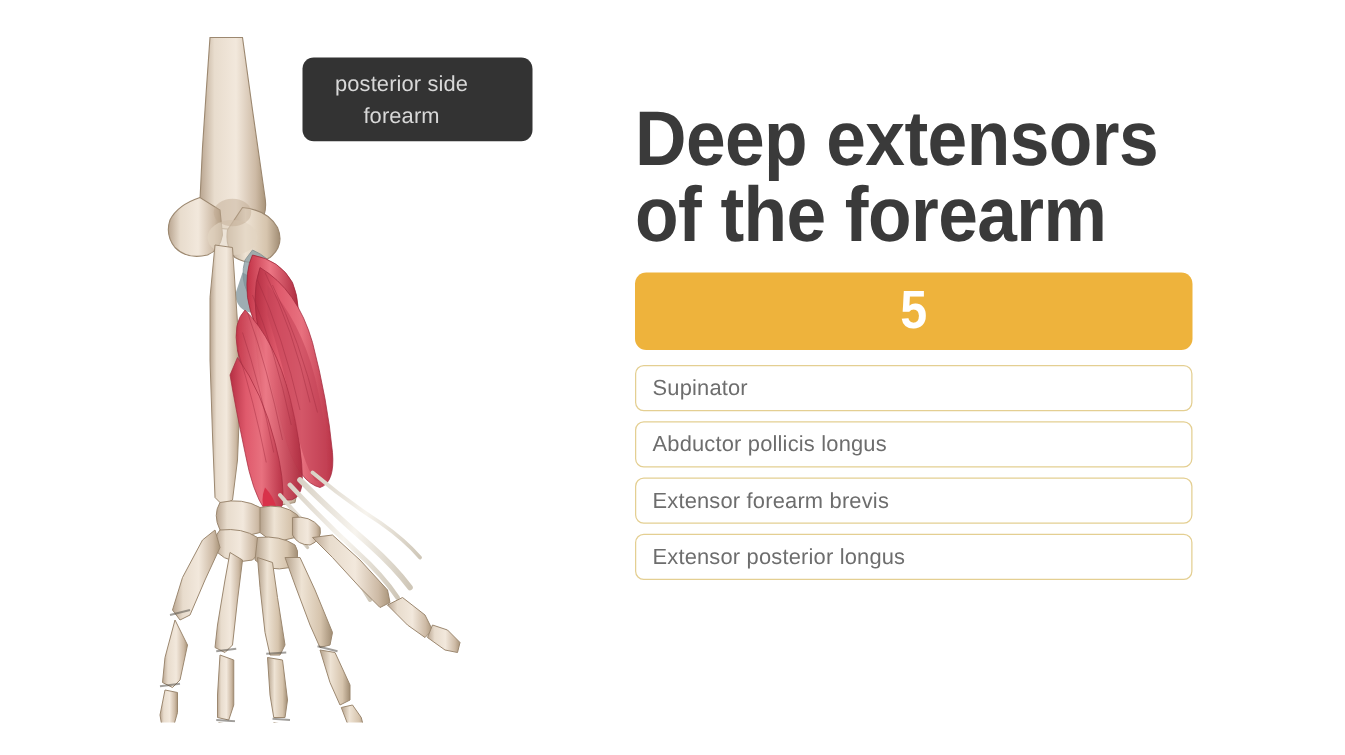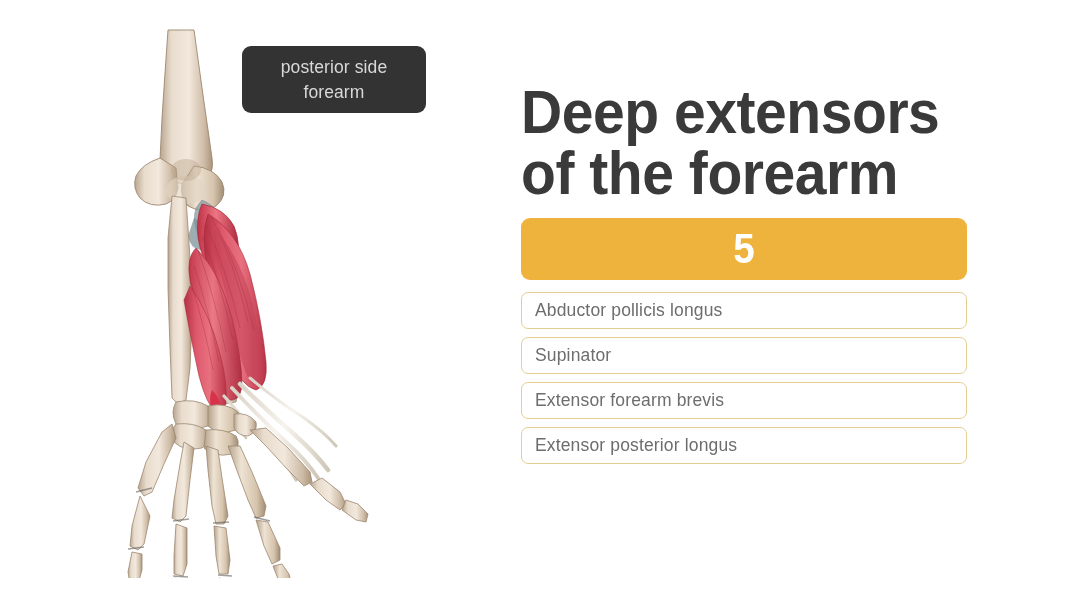--- a/index.html
+++ b/index.html
@@ -39,38 +39,38 @@
   .callout {
     position: absolute;
     left: 242px;
     top: 46px;
     width: 184px;
     height: 67px;
     background: #333333;
     border-radius: 9px;
     display: flex;
     align-items: center;
-    justify-content: center;
+    justify-content: flex-start;
     box-sizing: border-box;
-    padding: 4px 2px;
+    padding: 4px 26px;
   }
   .callout-text {
     color: #d8d8d8;
     font-size: 17.5px;
     line-height: 1.42;
     text-align: center;
     letter-spacing: 0.1px;
     font-weight: 400;
     white-space: pre-line;
   }
 
   
   .content-pane {
     position: absolute;
-    left: 521px;
+    left: 508px;
     top: 82px;
     width: 446px;
   }
 
   .title {
     font-family: "Liberation Sans Narrow", "Liberation Sans", sans-serif;
     font-weight: 700;
     font-size: 62px;
     line-height: 0.98;
     color: #3a3a3a;
@@ -278,24 +278,24 @@
 
     <h1 class="title">Deep extensors
 of the forearm</h1>
 
     <div class="count-badge">
       <span class="count-badge-number">5</span>
     </div>
 
     <ul class="muscle-list">
       <li class="muscle-item">
-        <span class="muscle-item-label">Abductor pollicis longus</span>
+        <span class="muscle-item-label">Supinator</span>
       </li>
       <li class="muscle-item">
-        <span class="muscle-item-label">Supinator</span>
+        <span class="muscle-item-label">Abductor pollicis longus</span>
       </li>
       <li class="muscle-item">
         <span class="muscle-item-label">Extensor forearm brevis</span>
       </li>
       <li class="muscle-item">
         <span class="muscle-item-label">Extensor posterior longus</span>
       </li>
     </ul>
 
   </div>

